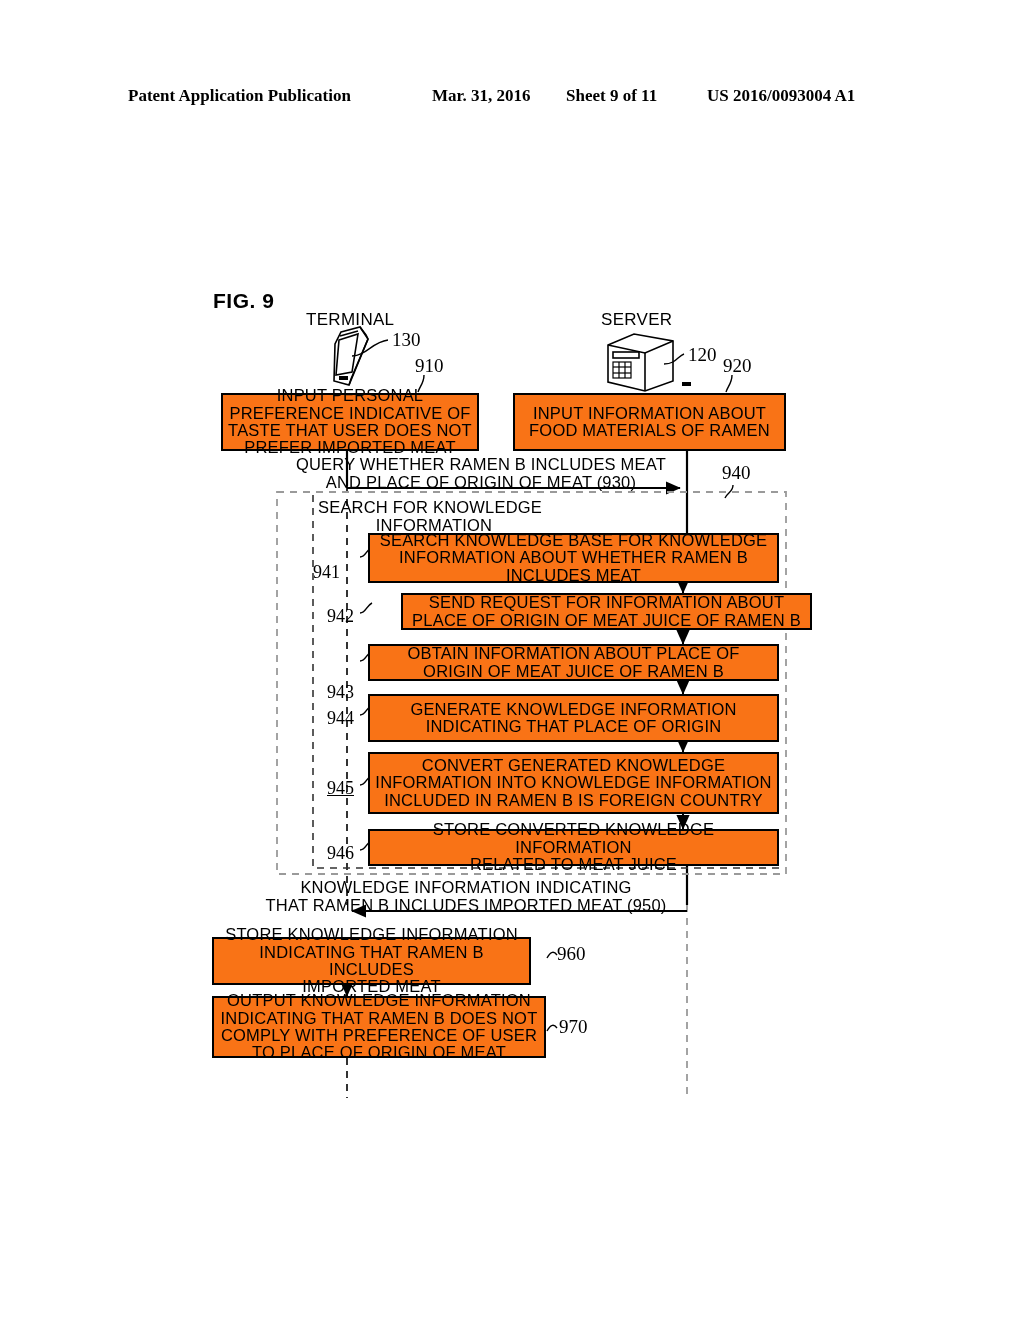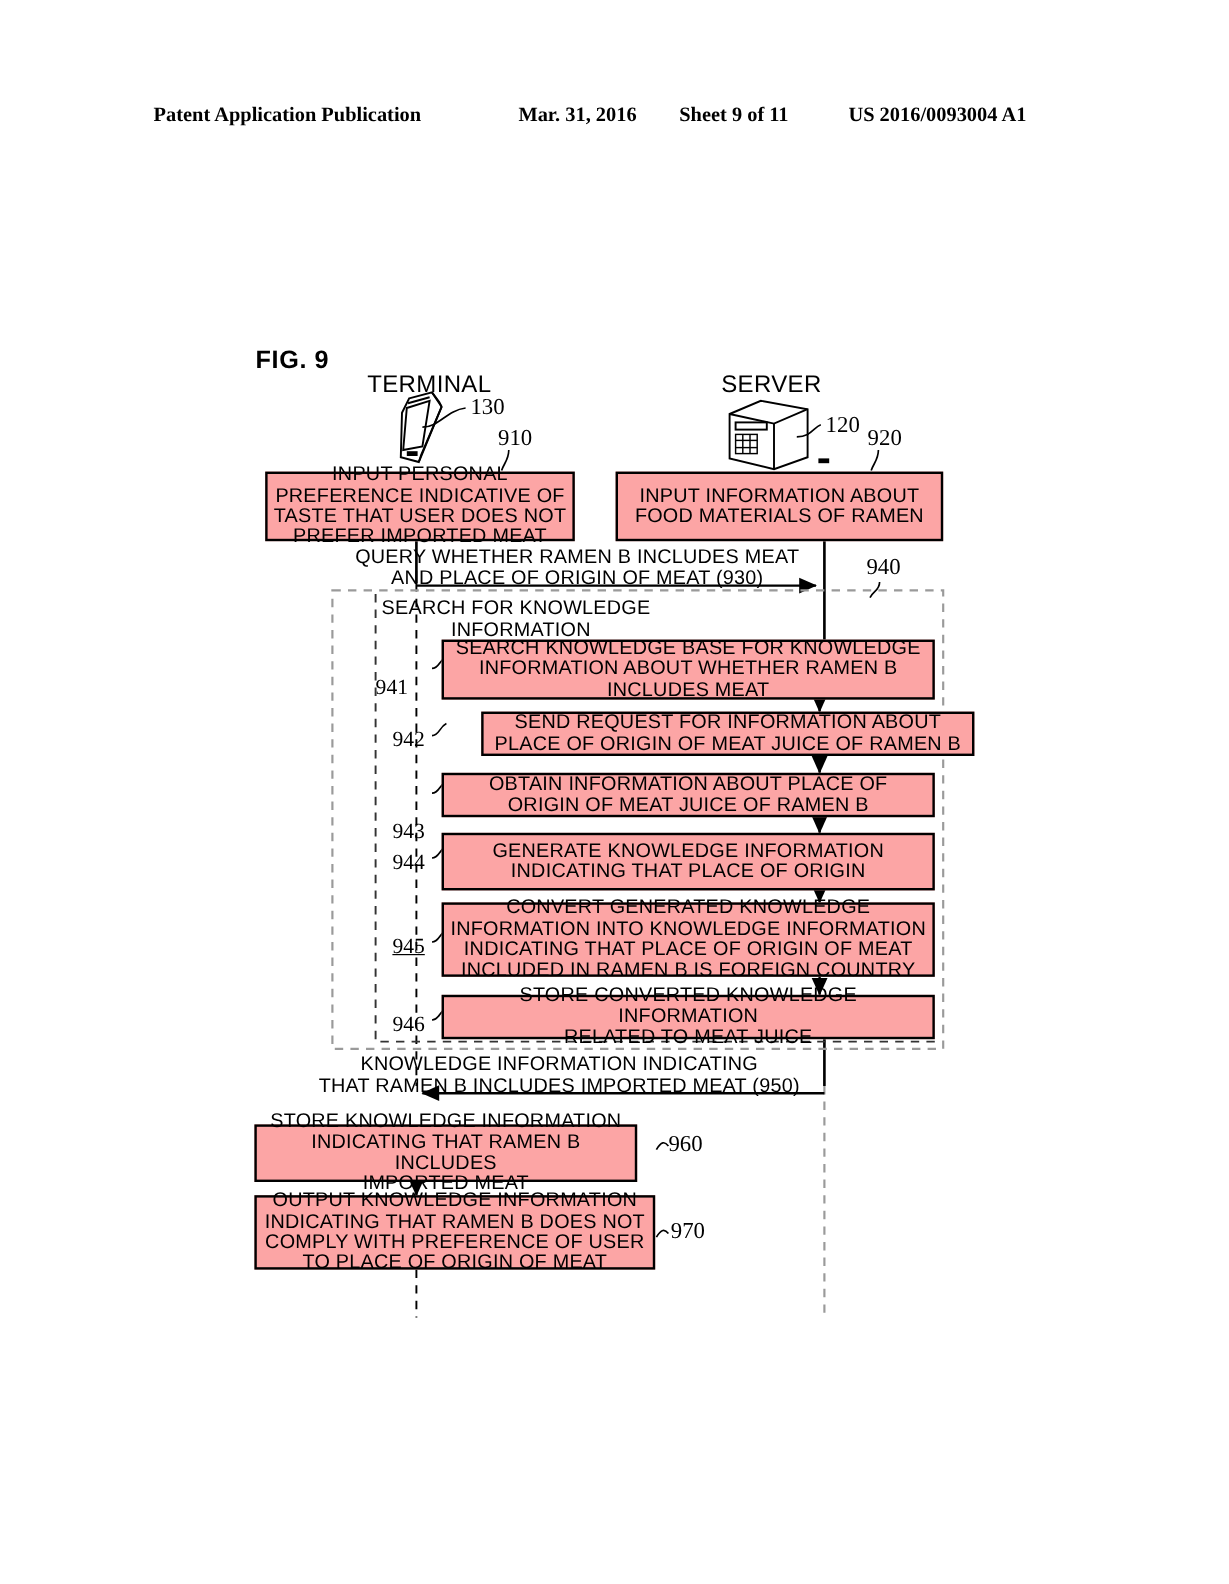--- a/index.html
+++ b/index.html
@@ -42,21 +42,21 @@
     top: 289px;
     font-family: "Liberation Sans", sans-serif;
     font-weight: bold;
     font-size: 21px;
     letter-spacing: 0.5px;
   }
 
   
   .actor-caption {
     position: absolute;
-    font-size: 20px;
+    font-size: 17px;
     letter-spacing: 0.3px;
     white-space: nowrap;
   }
   .caption-terminal { left: 306px; top: 310px; }
   .caption-server   { left: 601px; top: 310px; }
 
   
   .ref {
     position: absolute;
     font-family: "Liberation Serif", serif;
@@ -91,21 +91,21 @@
     top: 0;
     width: 1024px;
     height: 1320px;
     pointer-events: none;
   }
 
   
   .pbox {
     position: absolute;
     border: 2px solid #000000;
-    background: #fca5a5;
+    background: #f97316;
     box-sizing: border-box;
     display: flex;
     align-items: center;
     justify-content: center;
     text-align: center;
     font-size: 16.5px;
     line-height: 1.06;
     letter-spacing: 0.2px;
     padding: 1px 4px;
   }
@@ -309,21 +309,20 @@
   <span>
     <span>GENERATE KNOWLEDGE INFORMATION</span>
     <span>INDICATING THAT PLACE OF ORIGIN</span>
   </span>
 </div>
 
 <div class="pbox" id="box-945">
   <span>
     <span>CONVERT GENERATED KNOWLEDGE</span>
     <span>INFORMATION INTO KNOWLEDGE INFORMATION</span>
-    <span>INDICATING THAT PLACE OF ORIGIN OF MEAT</span>
     <span>INCLUDED IN RAMEN B IS FOREIGN COUNTRY</span>
   </span>
 </div>
 
 <div class="pbox" id="box-946">
   <span>
     <span>STORE CONVERTED KNOWLEDGE INFORMATION</span>
     <span>RELATED TO MEAT JUICE</span>
   </span>
 </div>

